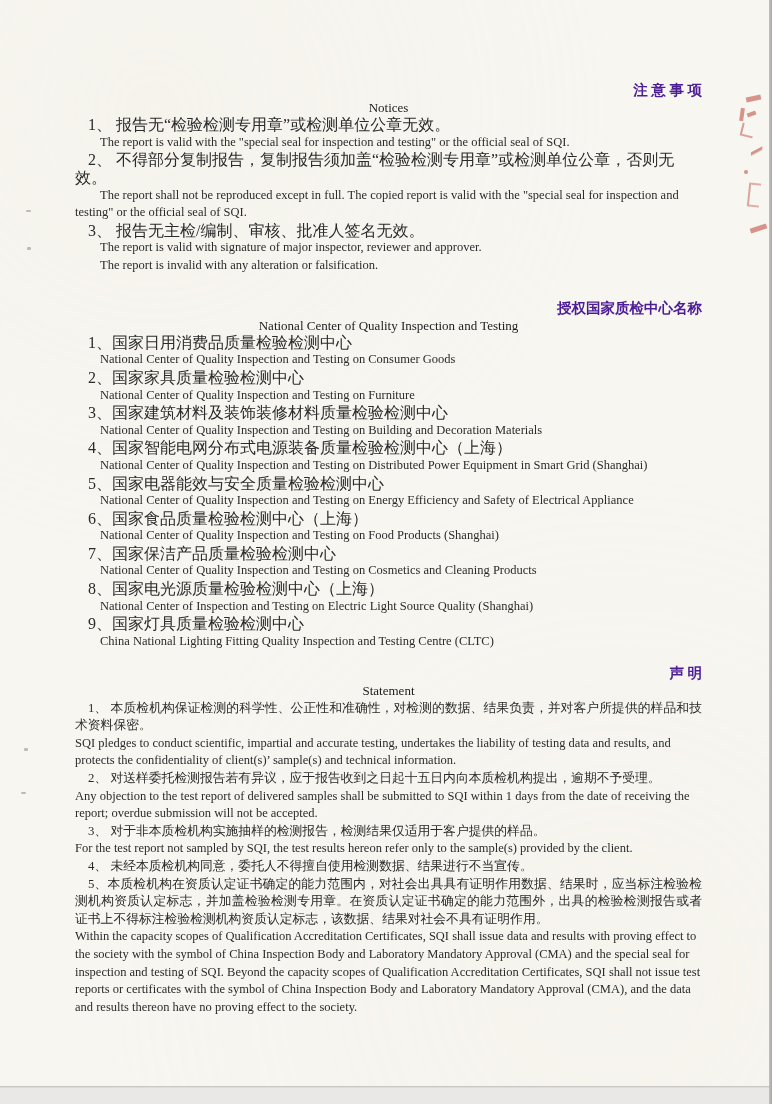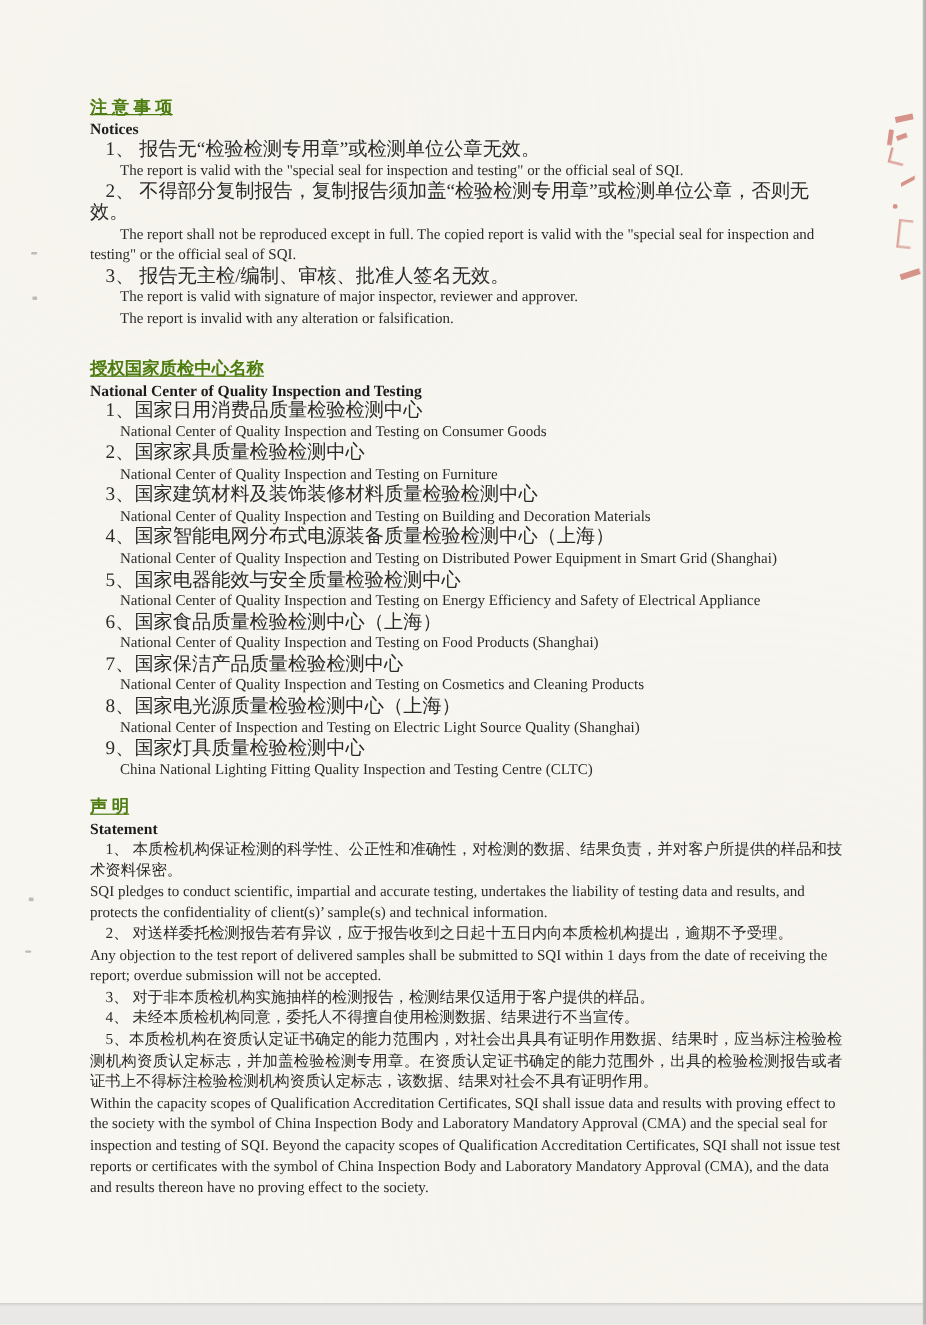--- a/index.html
+++ b/index.html
@@ -22,26 +22,25 @@
   }
   .right-strip{
     position:absolute;right:0;top:0;width:3px;height:1104px;
     background:linear-gradient(to right,#c2c1bf,#a9a8a6);
   }
   .doc{
     position:absolute;left:75px;top:0;width:627px;
     color:#2b2b2b;font-size:12.5px;line-height:17.6px;
   }
   .sec-title-zh{
-    text-align:left;font-weight:bold;font-size:14.5px;color:#4d7c0f;
+    text-align:right;font-weight:bold;font-size:14.5px;color:#4c1d95;
     line-height:18px;
-    text-decoration:underline;
   }
   .sec-title-en{
-    font-weight:bold;font-size:13px;color:#1c1c1c;
+    text-align:center;font-weight:normal;font-size:13px;color:#1c1c1c;
     line-height:17.2px;
   }
   .zh-line{ text-indent:13px; font-size:16px; }
   .en-line{ text-indent:25px; }
   .centers .zh-line{ text-indent:13px; }
   .st-zh{ text-indent:13px; font-size:12.8px; text-align:justify; }
   .st-en{ text-indent:0; text-align:left; }
   .sec-notices{ padding-top:81px; }
   .sec-centers{ margin-top:24px; }
   .sec-statement{ margin-top:14px; }
@@ -116,20 +115,21 @@
     </div>
 
     <div class="sec-statement">
       <div class="sec-title-zh">声 明</div>
       <div class="sec-title-en">Statement</div>
       <div class="st-zh">1、 本质检机构保证检测的科学性、公正性和准确性，对检测的数据、结果负责，并对客户所提供的样品和技术资料保密。</div>
       <div class="st-en">SQI pledges to conduct scientific, impartial and accurate testing, undertakes the liability of testing data and results, and protects the confidentiality of client(s)’ sample(s) and technical information.</div>
       <div class="st-zh">2、 对送样委托检测报告若有异议，应于报告收到之日起十五日内向本质检机构提出，逾期不予受理。</div>
       <div class="st-en">Any objection to the test report of delivered samples shall be submitted to SQI within 1 days from the date of receiving the report; overdue submission will not be accepted.</div>
       <div class="st-zh">3、 对于非本质检机构实施抽样的检测报告，检测结果仅适用于客户提供的样品。</div>
+      <div class="st-en">For the test report not sampled by SQI, the test results hereon refer only to the sample(s) provided by the client.</div>
       <div class="st-zh">4、 未经本质检机构同意，委托人不得擅自使用检测数据、结果进行不当宣传。</div>
       <div class="st-zh">5、本质检机构在资质认定证书确定的能力范围内，对社会出具具有证明作用数据、结果时，应当标注检验检测机构资质认定标志，并加盖检验检测专用章。在资质认定证书确定的能力范围外，出具的检验检测报告或者证书上不得标注检验检测机构资质认定标志，该数据、结果对社会不具有证明作用。</div>
       <div class="st-en">Within the capacity scopes of Qualification Accreditation Certificates, SQI shall issue data and results with proving effect to the society with the symbol of China Inspection Body and Laboratory Mandatory Approval (CMA) and the special seal for inspection and testing of SQI. Beyond the capacity scopes of Qualification Accreditation Certificates, SQI shall not issue test reports or certificates with the symbol of China Inspection Body and Laboratory Mandatory Approval (CMA), and the data and results thereon have no proving effect to the society.</div>
     </div>
 
   </div>
 
   <div class="red-marks">
     <div class="red-mark rm1"></div>
     <div class="red-mark rm2"></div>

